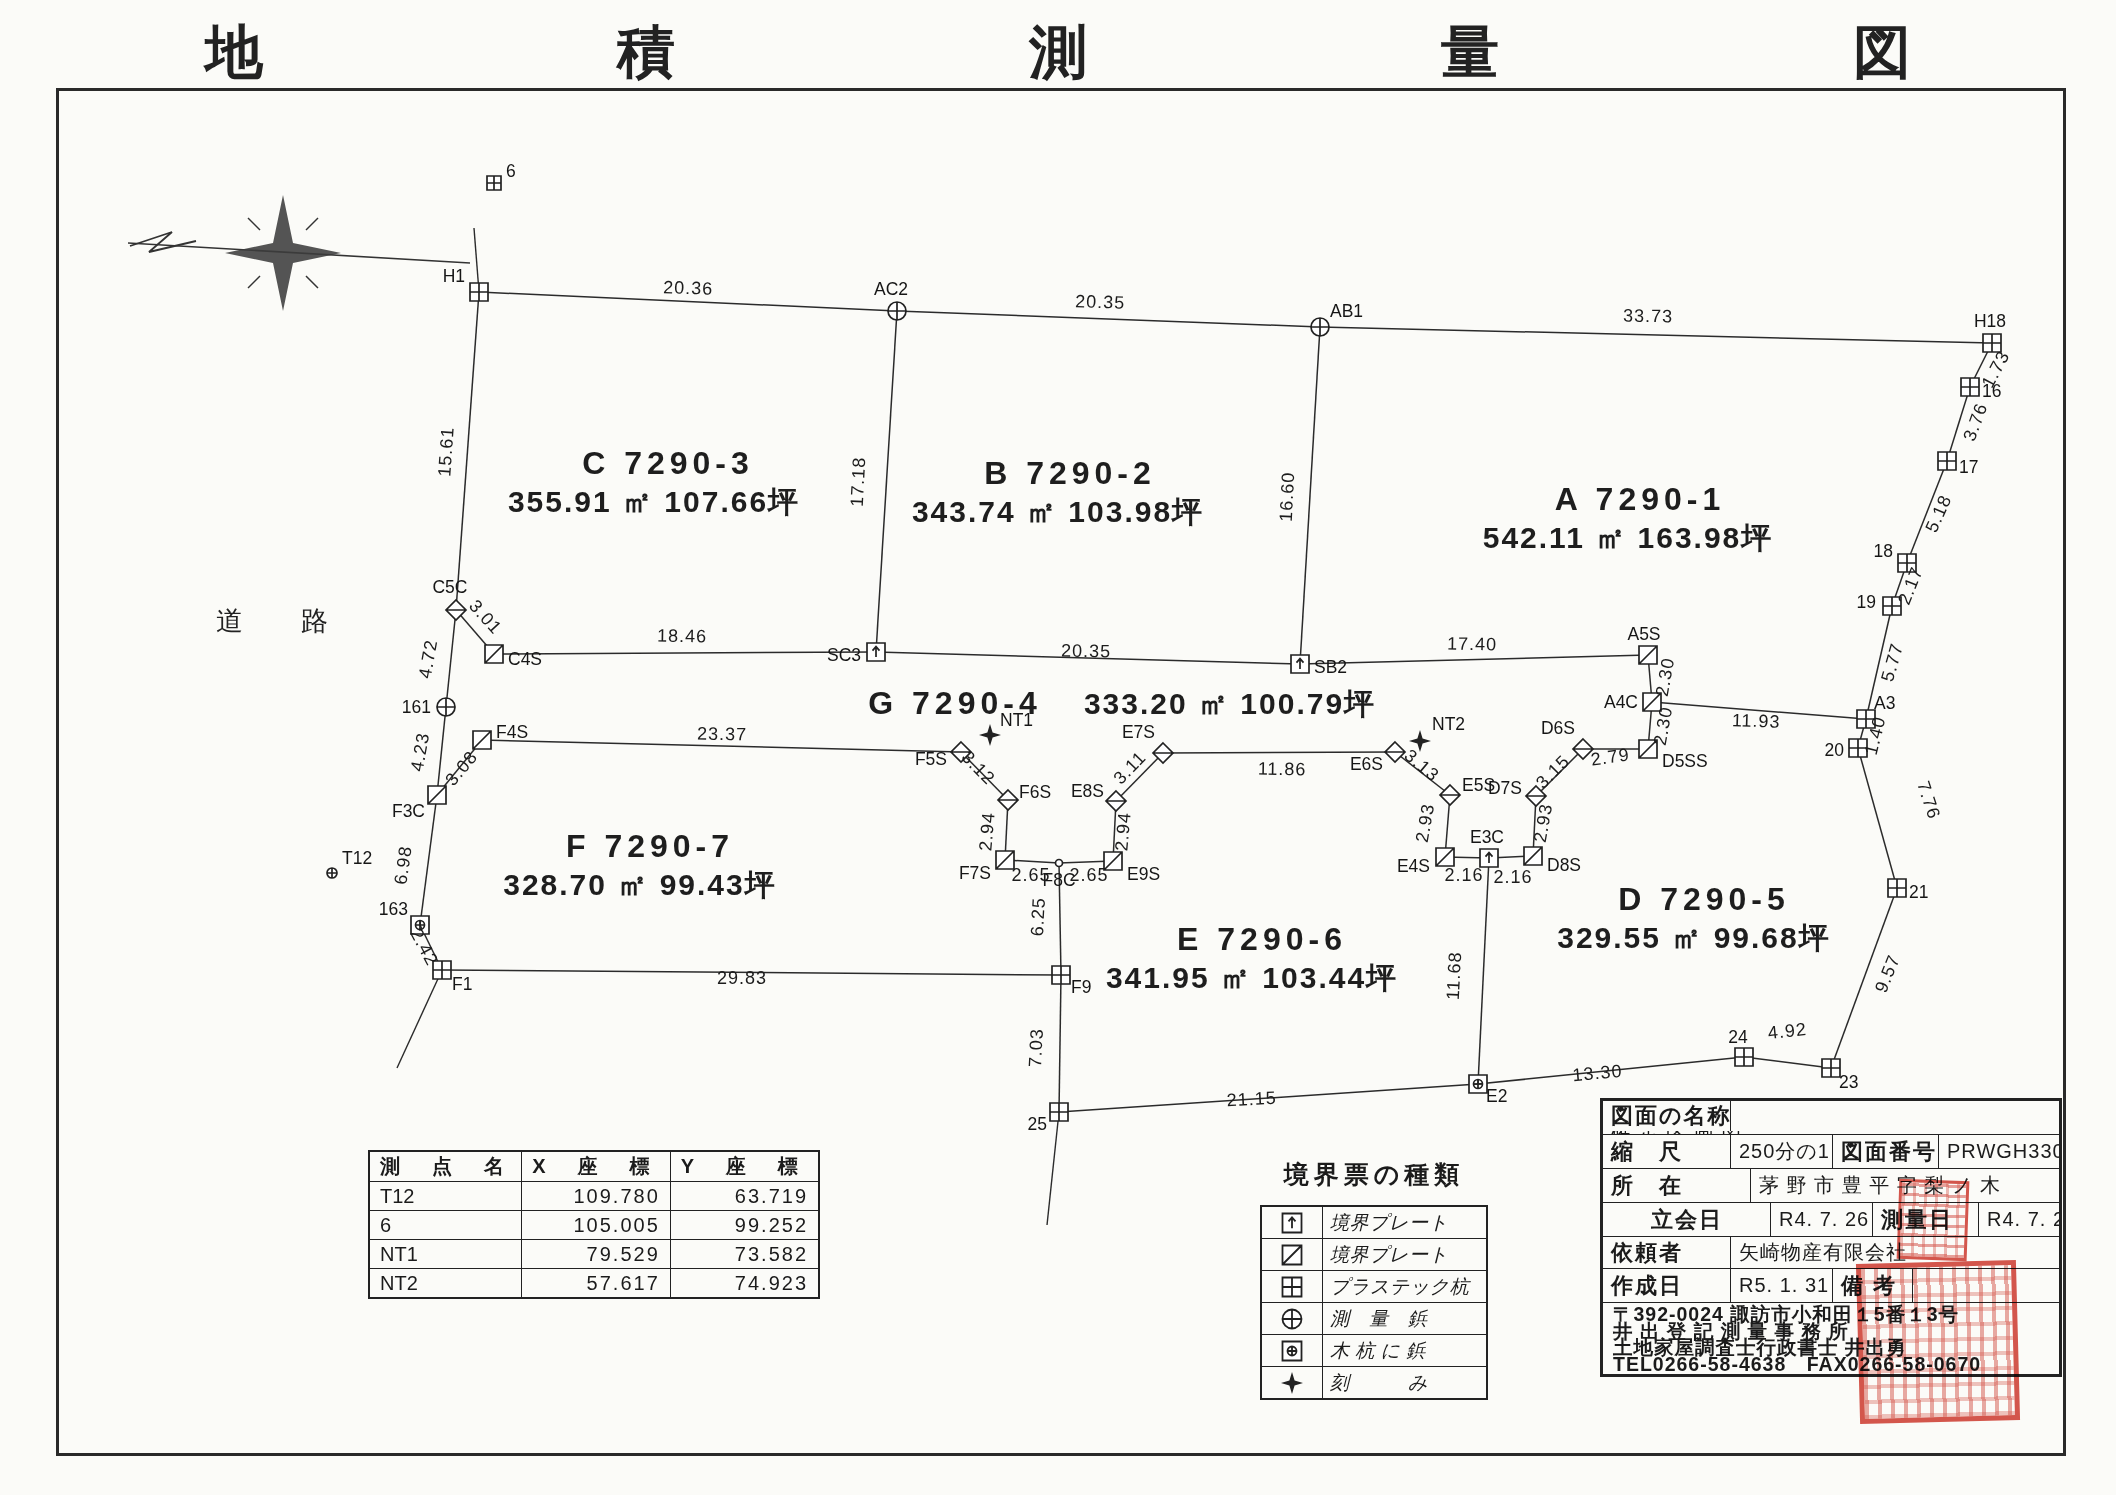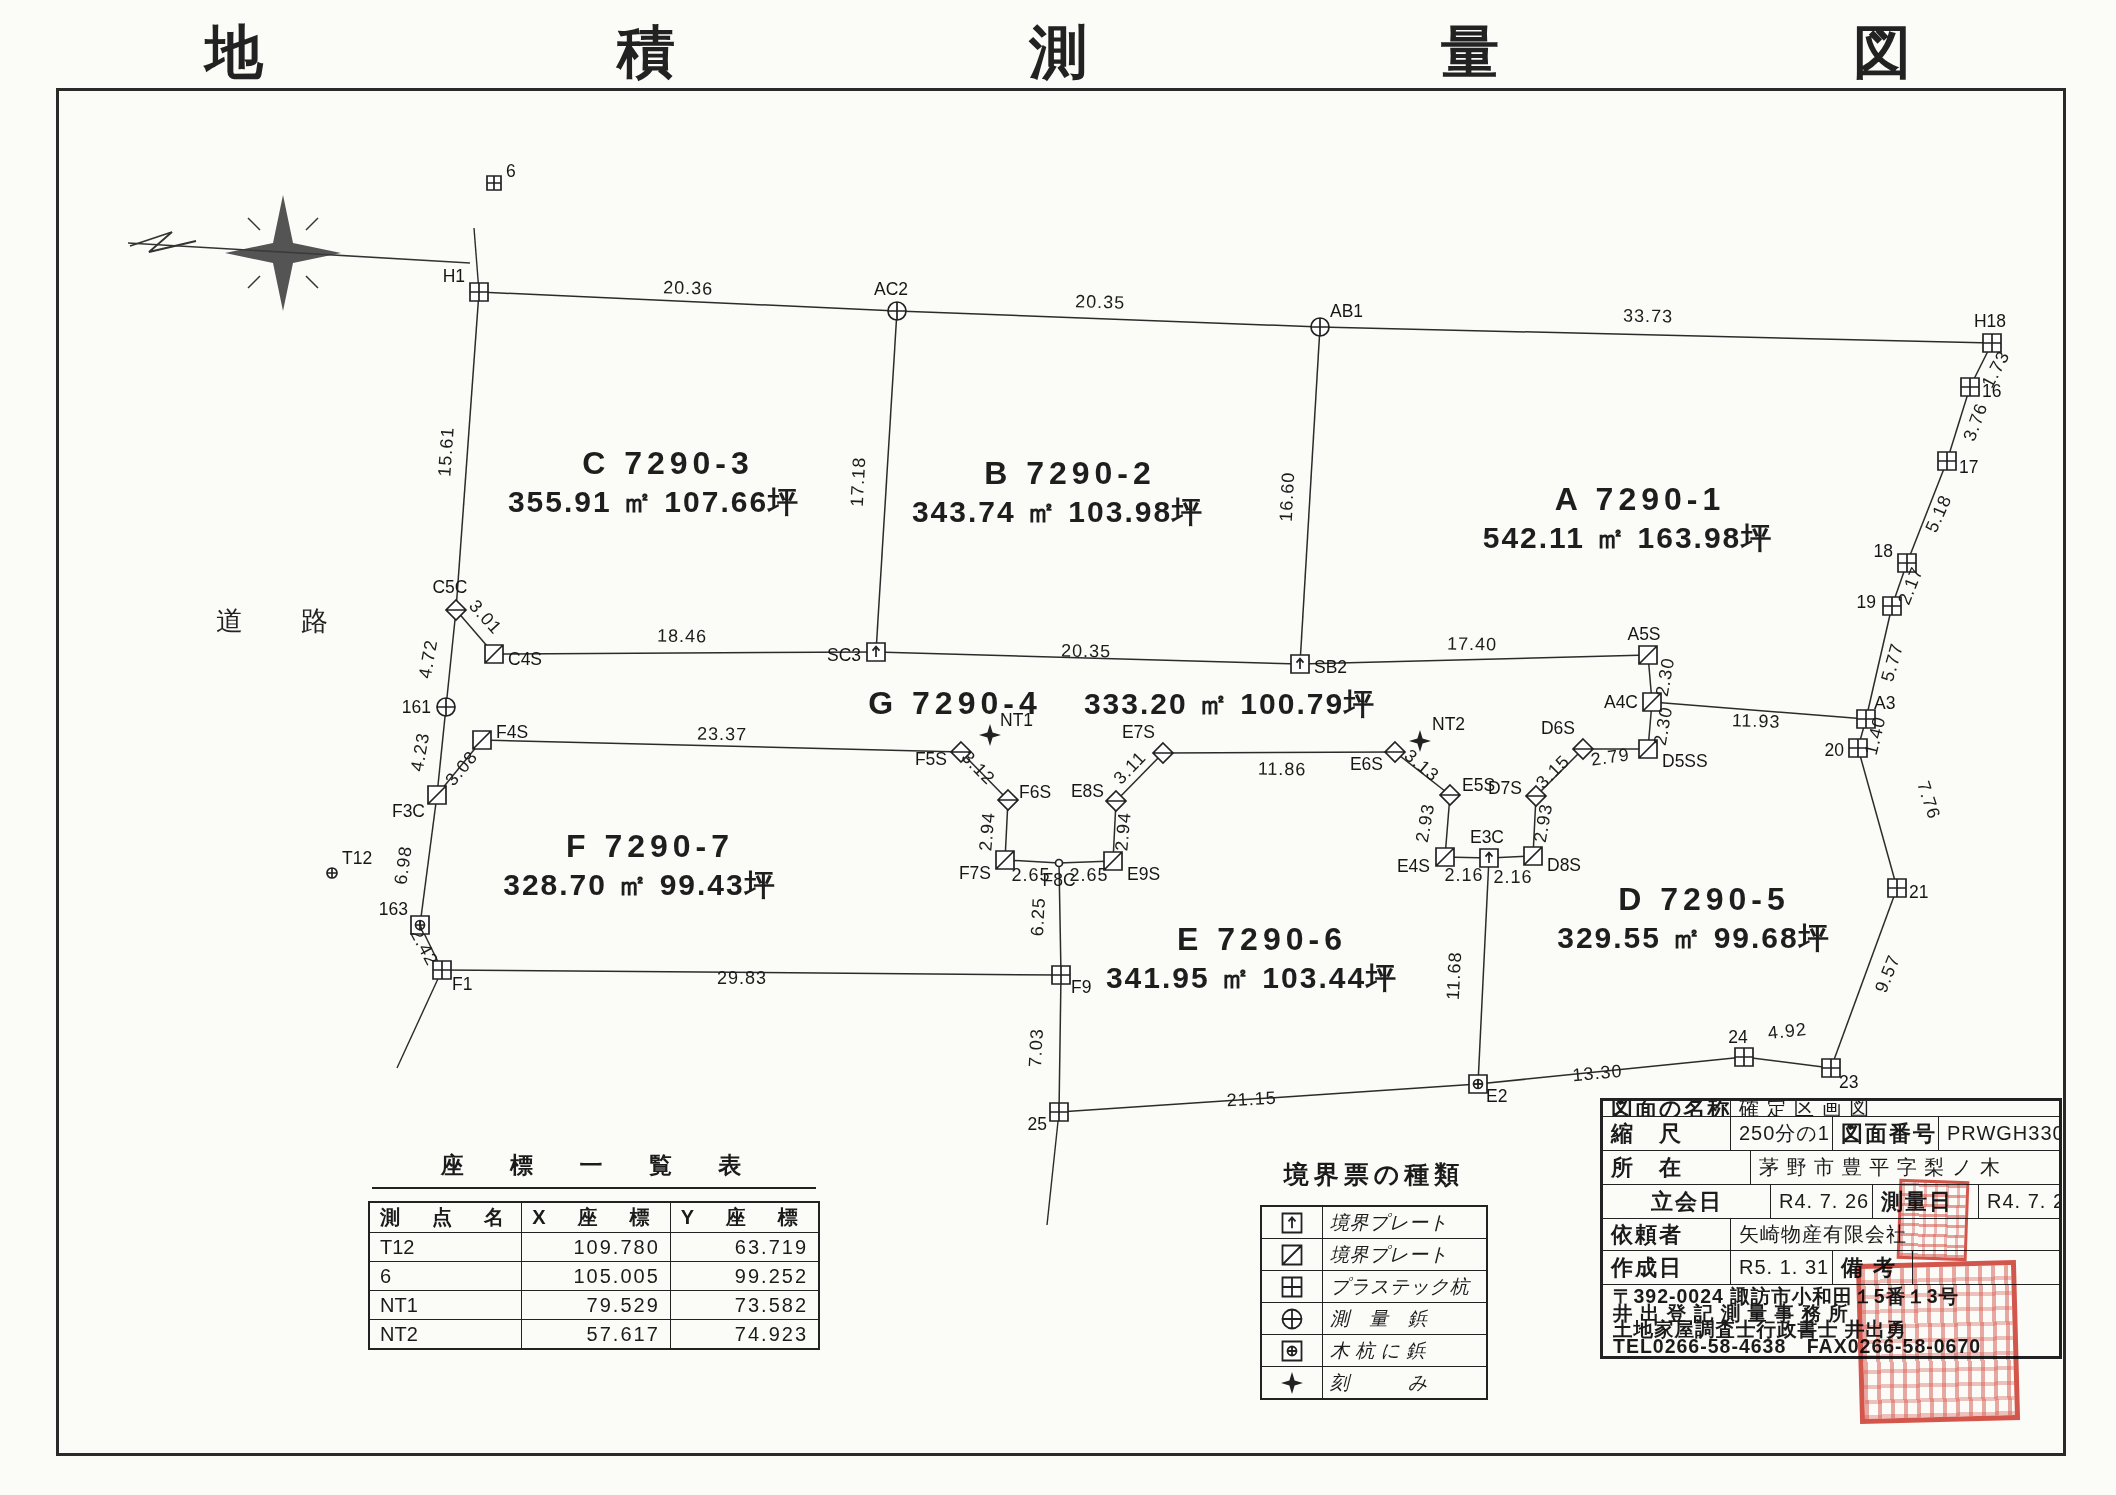--- a/index.html
+++ b/index.html
@@ -292,21 +292,20 @@
     <text x="650" y="857" text-anchor="middle" font-size="32" font-weight="600" letter-spacing="5" fill="#1e1e1e">F 7290-7</text>
     <text x="640" y="895" text-anchor="middle" font-size="30" font-weight="600" letter-spacing="2" fill="#1e1e1e">328.70 ㎡  99.43坪</text>
     <text x="1262" y="950" text-anchor="middle" font-size="32" font-weight="600" letter-spacing="5" fill="#1e1e1e">E 7290-6</text>
     <text x="1252" y="988" text-anchor="middle" font-size="30" font-weight="600" letter-spacing="2" fill="#1e1e1e">341.95 ㎡ 103.44坪</text>
     <text x="1704" y="910" text-anchor="middle" font-size="32" font-weight="600" letter-spacing="5" fill="#1e1e1e">D 7290-5</text>
     <text x="1694" y="948" text-anchor="middle" font-size="30" font-weight="600" letter-spacing="2" fill="#1e1e1e">329.55 ㎡  99.68坪</text>
     <text x="216" y="630" font-size="27" letter-spacing="58" fill="#222" font-weight="500">道路</text>
   </svg>
 
 <div class="coord-table">
-  <div class="ct-title">座 標 一 覧 表</div>
   <table>
     <thead>
         <tr>
           <th style="width: 140px;">測　点　名</th>
           <th style="width: 156px;">X　座　標</th>
           <th style="width: 156px;">Y　座　標</th>
         </tr>
       </thead>
     <tbody>
         <tr>
@@ -381,21 +380,21 @@
           <svg width="30" height="30" viewBox="0 0 30 30">
             <path d="M15,4L17.6,12.4L26,15L17.6,17.6L15,26L12.4,17.6L4,15L12.4,12.4z" fill="#222" stroke="none" stroke-width="1.8"></path>
           </svg>
         </div>
         <div class="lg-label">刻　　　み</div>
       </div>
     </div>
 </div>
 
 <div class="info-table">
-    <div class="it-row" style="height: 16px;">
+    <div class="it-row" style="height: 34px; flex-direction: column;">
       <div class="it-cell it-lbl" style="width: 128px; flex: 0 0 auto;">図面の名称</div>
       <div class="it-cell it-val">確 定 区 画 図</div>
     </div>
     <div class="it-row" style="height: 34px;">
       <div class="it-cell it-lbl" style="width: 128px; flex: 0 0 auto;">縮　尺</div>
       <div class="it-cell it-val" style="width: 102px; flex: 0 0 auto;">250分の1</div>
       <div class="it-cell it-lbl" style="width: 106px; flex: 0 0 auto;">図面番号</div>
       <div class="it-cell it-val">PRWGH330</div>
     </div>
     <div class="it-row" style="height: 34px;">

